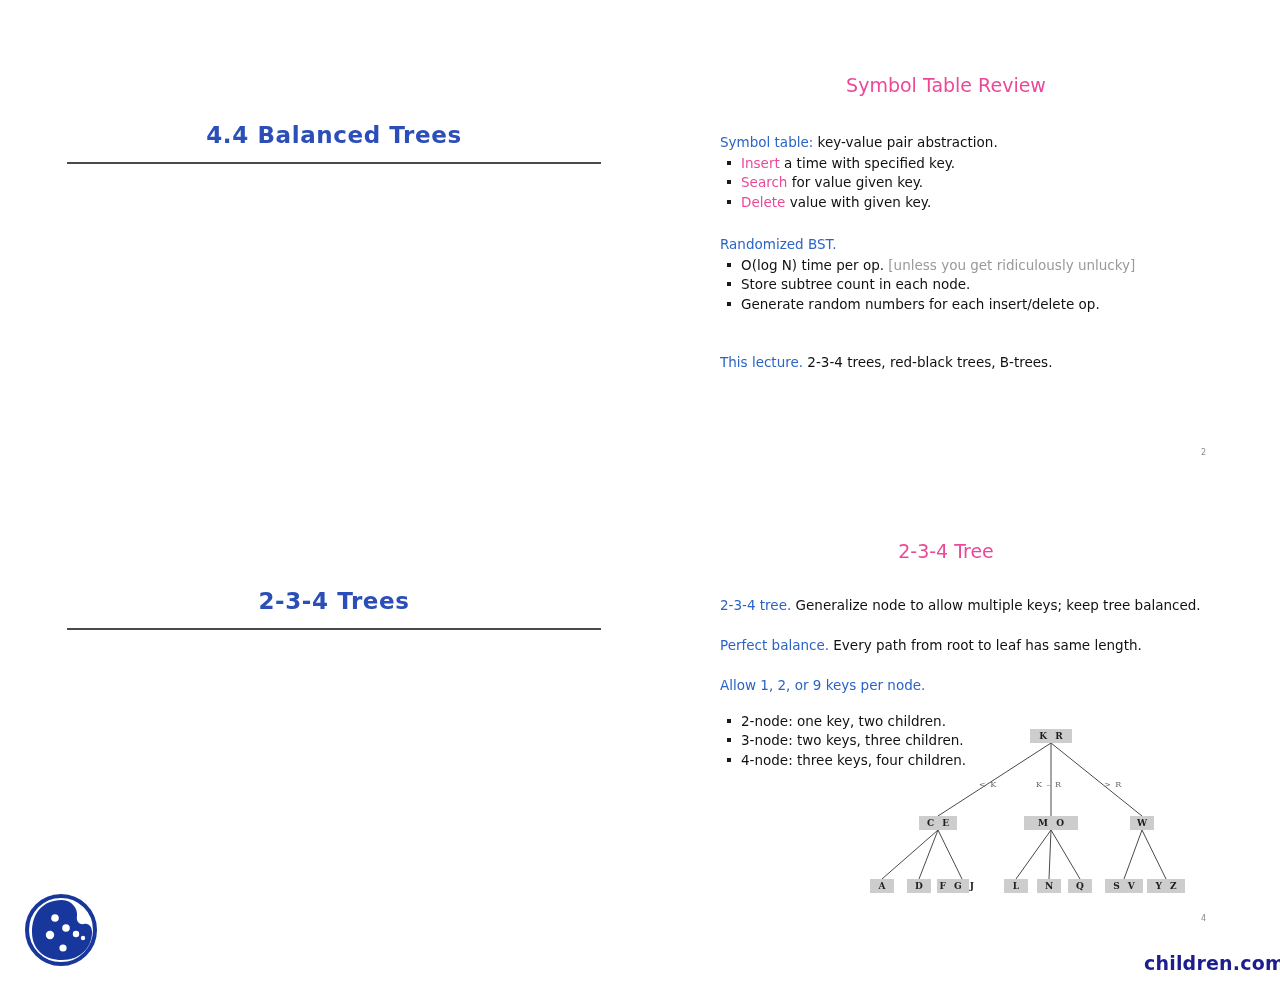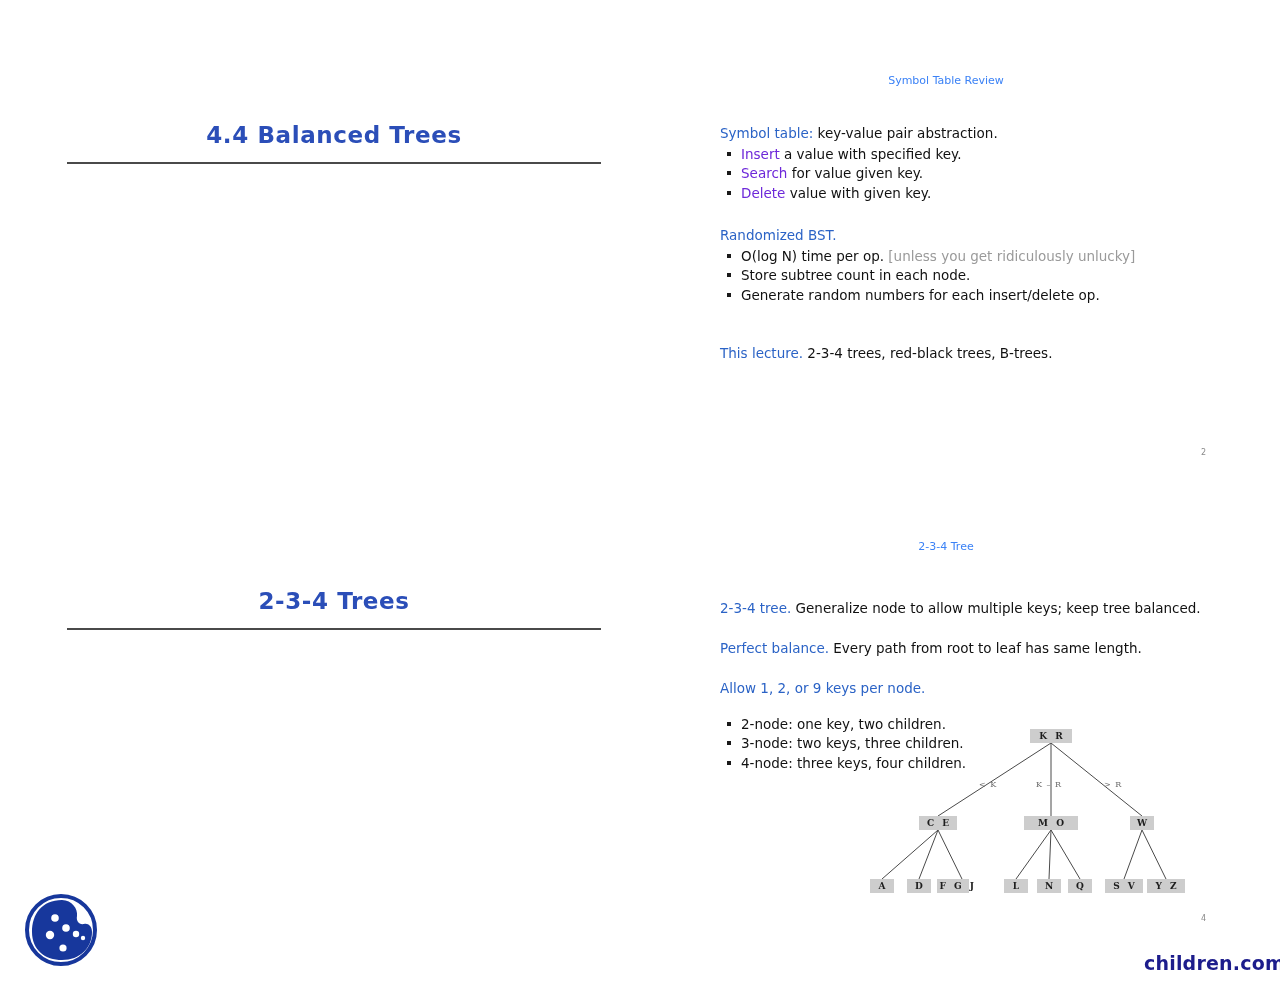--- a/index.html
+++ b/index.html
@@ -28,35 +28,35 @@
     white-space: nowrap;
     font-family: "DejaVu Sans", sans-serif;
   }
   .title-rule {
     border-top: 2px solid #4a4a4a;
     height: 0;
   }
 
   
   .slide-header {
-    color: #3b82f6;
-    font-size: 11px;
+    color: #ec4899;
+    font-size: 19px;
     text-align: center;
     white-space: nowrap;
   }
 
   
   .body-text {
     font-size: 13.5px;
     color: #111111;
     line-height: 19.5px;
     white-space: nowrap;
   }
   .lead-blue { color: #2b63c6; }
-  .lead-red  { color: #6d28d9; margin-top: 24px; }
+  .lead-red  { color: #ec4899; margin-top: 24px; }
   .note-gray { color: #9a9a9a; }
 
   .bullet-row {
     display: block;
     white-space: nowrap;
     font-size: 13.5px;
     color: #111111;
     line-height: 19.5px;
   }
   .bullet-mark {
@@ -127,21 +127,21 @@
 <div class="abs" style="left:720px; top:74px; width:500px;">
 
   <div class="slide-header" style="width:452px;">Symbol Table Review</div>
 
   <div style="margin-top:37px;">
     <div class="body-text">
       <span class="lead-blue">Symbol table:</span><span> key-value pair abstraction.</span>
     </div>
     <div style="margin-top:1px; margin-left:7px;">
       <div class="bullet-row">
-        <span class="bullet-mark"></span><span class="lead-red">Insert</span><span> a value with specified key.</span>
+        <span class="bullet-mark"></span><span class="lead-red">Insert</span><span> a time with specified key.</span>
       </div>
       <div class="bullet-row">
         <span class="bullet-mark"></span><span class="lead-red">Search</span><span> for value given key.</span>
       </div>
       <div class="bullet-row">
         <span class="bullet-mark"></span><span class="lead-red">Delete</span><span> value with given key.</span>
       </div>
     </div>
   </div>
 
@@ -173,21 +173,21 @@
 
 <div class="abs" style="left:67px; top:588px; width:534px;">
   <div class="slide-title">2-3-4 Trees</div>
   <div class="title-rule" style="margin-top:14px;"></div>
 </div>
 
 <div class="abs" style="left:720px; top:540px; width:500px;">
 
   <div class="slide-header" style="width:452px;">2-3-4 Tree</div>
 
-  <div style="margin-top:46px;">
+  <div style="margin-top:34px;">
     <div class="body-text">
       <span class="lead-blue">2-3-4 tree.</span><span>  Generalize node to allow multiple keys; keep tree balanced.</span>
     </div>
   </div>
 
   <div style="margin-top:20px;">
     <div class="body-text">
       <span class="lead-blue">Perfect balance.</span><span>  Every path from root to leaf has same length.</span>
     </div>
   </div>

